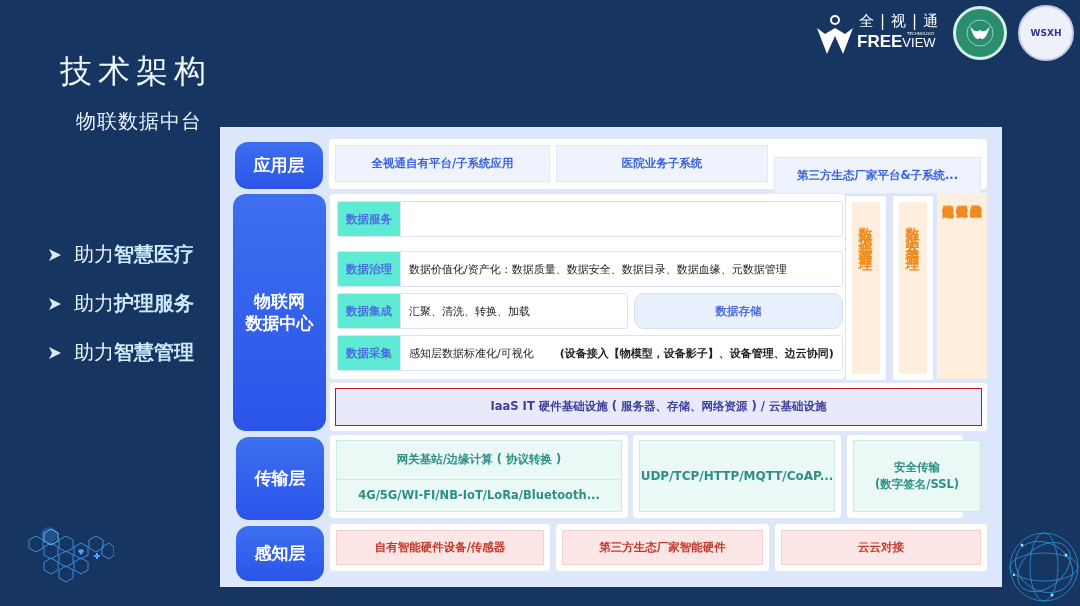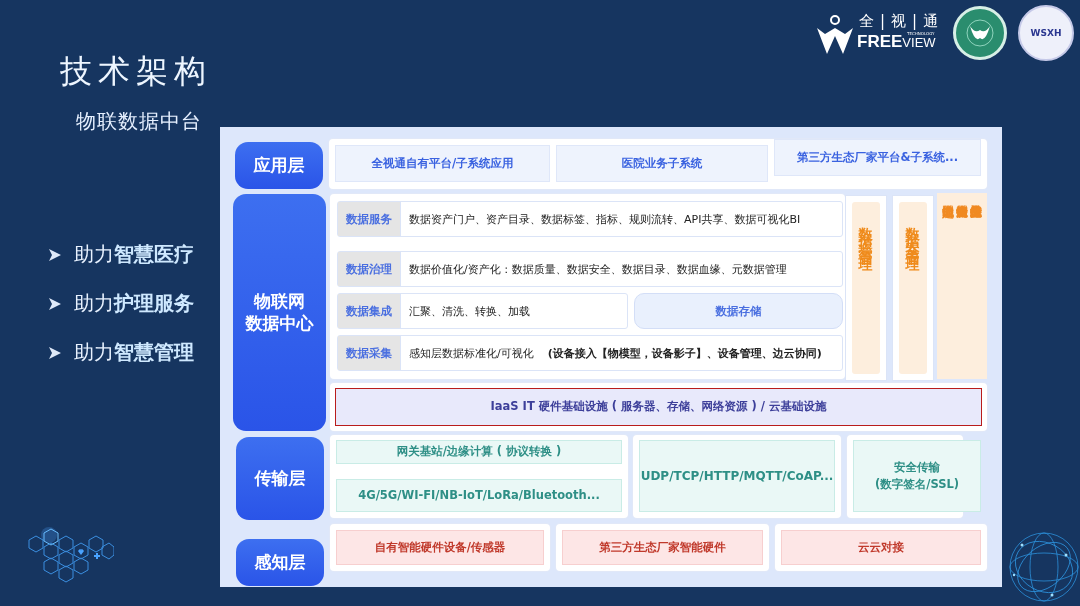--- a/index.html
+++ b/index.html
@@ -29,23 +29,23 @@
   .card { position: absolute; background: #fff; border-radius: 4px; box-shadow: 0 0 0 1px #e1e8f8; }
   .chip {
     position: absolute; display: flex; align-items: center; justify-content: center;
     font-size: 11.5px; font-weight: bold; border-radius: 0; text-align: center; line-height: 1.5;
   }
   .chip.app { background: #eef3fd; border: 1px solid #dfe7f9; color: #3a62e0; }
   .chip.trans { background: #eaf8f6; border: 1px solid #c9ece6; color: #2e8f86; }
   .chip.sense { background: #fde6e6; border: 1px solid #f7cfcf; color: #c0392b; }
   .chip.iaas { background: #e8e9fb; border: 1px solid #b91c1c; color: #3d3f9a; }
   .row { position: absolute; background: #fff; border: 1px solid #dbe4f7; border-radius: 3px; display: flex; align-items: center; }
-  .row .tag { width: 63px; height: 100%; display:flex; align-items:center; justify-content:center; color: #4a6fe0; font-size: 11.5px; font-weight: bold; background: #e5e5e5; border-right: 1px solid #dbe4f7; }
+  .row .tag { width: 63px; height: 100%; display:flex; align-items:center; justify-content:center; color: #4a6fe0; font-size: 11.5px; font-weight: bold; background: #5eead4; border-right: 1px solid #dbe4f7; }
   .row .desc { padding-left: 8px; font-size: 11px; color: #222; white-space: nowrap; }
-  .row .desc b { font-weight: bold; }
+  .row .desc b { font-weight: bold; margin-left: 12px; }
   .store { position: absolute; background: #e9f0fd; border: 1px solid #d3def7; border-radius: 10px; color: #4a6fe0; font-size: 11.5px; font-weight: bold; display:flex; align-items:center; justify-content:center; }
 
   .vcol { position: absolute; background: #fff; border: 1px solid #dbe4f7; }
   .vcol .inner { position: absolute; left: 6px; right: 6px; top: 6px; bottom: 6px; background: #fdeedd; border-radius: 3px; display:flex; justify-content:center; }
   .vtext { writing-mode: vertical-rl; color: #ef8b1c; font-size: 14px; font-weight: bold; letter-spacing: 6px; padding-top: 14px; }
   .vcaps { position: absolute; background: #fdeedd; display:flex; flex-direction: row-reverse; justify-content: center; gap: 0; padding-top: 3px; }
   .vcaps span { writing-mode: vertical-rl; color: #f08a22; font-size: 12px; line-height: 14px; letter-spacing: 0px; }
 
   .hexes { position: absolute; left: 14px; top: 525px; width: 100px; height: 60px; }
   .globe { position: absolute; left: 1002px; top: 515px; width: 78px; height: 91px; }
@@ -102,32 +102,31 @@
 <div class="badge2">
   <span>WSXH</span>
 </div>
 
 <div class="panel">
 
   <div class="layer-label" style="left:15px;top:15px;width:88px;height:47px;">应用层</div>
   <div class="card" style="left:109px;top:12px;width:658px;height:50px;">
     <div class="chip app" style="left:6px;top:6px;width:215px;height:37px;">全视通自有平台/子系统应用</div>
     <div class="chip app" style="left:227px;top:6px;width:212px;height:37px;">医院业务子系统</div>
-    <div class="chip app" style="left:445px;top:0;width:207px;height:37px;">第三方生态厂家平台&amp;子系统...</div>
+    <div class="chip app" style="left:445px;top:18px;width:207px;height:37px;">第三方生态厂家平台&amp;子系统...</div>
   </div>
 
   <div class="layer-label" style="left:13px;top:67px;width:93px;height:237px;flex-direction:column;">
     <span>物联网</span>
     <span>数据中心</span>
   </div>
   <div class="card" style="left:110px;top:67px;width:515px;height:185px;"></div>
 
   <div class="row" style="left:117px;top:74px;width:506px;height:36px;">
     <div class="tag">数据服务</div>
-    <div class="desc">数据资产门户、资产目录、数据标签、指标、规则流转、API共享、数据可视化BI</div>
   </div>
   <div class="row" style="left:117px;top:124px;width:506px;height:36px;">
     <div class="tag">数据治理</div>
     <div class="desc">数据价值化/资产化：数据质量、数据安全、数据目录、数据血缘、元数据管理</div>
   </div>
   <div class="row" style="left:117px;top:166px;width:291px;height:36px;">
     <div class="tag">数据集成</div>
     <div class="desc">汇聚、清洗、转换、加载</div>
   </div>
   <div class="store" style="left:414px;top:166px;width:209px;height:36px;">数据存储</div>
@@ -151,34 +150,34 @@
     <span>提供设备全生命周期监管能力</span>
     <span>提供地图定位导航能力</span>
   </div>
 
   <div class="card" style="left:110px;top:256px;width:657px;height:48px;">
     <div class="chip iaas" style="left:5px;top:5px;width:647px;height:38px;font-weight:bold;">IaaS  IT 硬件基础设施 ( 服务器、存储、网络资源 ) / 云基础设施</div>
   </div>
 
   <div class="layer-label" style="left:16px;top:310px;width:88px;height:83px;">传输层</div>
   <div class="card" style="left:110px;top:308px;width:298px;height:83px;">
-    <div class="chip trans" style="left:6px;top:5px;width:286px;height:24px;">网关基站/边缘计算 ( 协议转换 )</div>
+    <div class="chip trans" style="left:6px;top:5px;width:286px;height:40px;">网关基站/边缘计算 ( 协议转换 )</div>
     <div class="chip trans" style="left:6px;top:44px;width:286px;height:33px;">4G/5G/WI-FI/NB-IoT/LoRa/Bluetooth...</div>
   </div>
   <div class="card" style="left:413px;top:308px;width:208px;height:83px;">
     <div class="chip trans" style="left:6px;top:5px;width:196px;height:72px;font-size:12px;">UDP/TCP/HTTP/MQTT/CoAP...</div>
   </div>
   <div class="card" style="left:627px;top:308px;width:116px;height:83px;">
     <div class="chip trans" style="left:6px;top:5px;width:128px;height:72px;flex-direction:column;">
       <span>安全传输</span>
       <span>(数字签名/SSL)</span>
     </div>
   </div>
 
-  <div class="layer-label" style="left:16px;top:412px;width:88px;height:47px;">感知层</div>
+  <div class="layer-label" style="left:16px;top:399px;width:88px;height:55px;">感知层</div>
   <div class="card" style="left:110px;top:397px;width:220px;height:47px;">
     <div class="chip sense" style="left:6px;top:6px;width:208px;height:35px;">自有智能硬件设备/传感器</div>
   </div>
   <div class="card" style="left:336px;top:397px;width:213px;height:47px;">
     <div class="chip sense" style="left:6px;top:6px;width:201px;height:35px;">第三方生态厂家智能硬件</div>
   </div>
   <div class="card" style="left:555px;top:397px;width:212px;height:47px;">
     <div class="chip sense" style="left:6px;top:6px;width:200px;height:35px;">云云对接</div>
   </div>
 </div>

